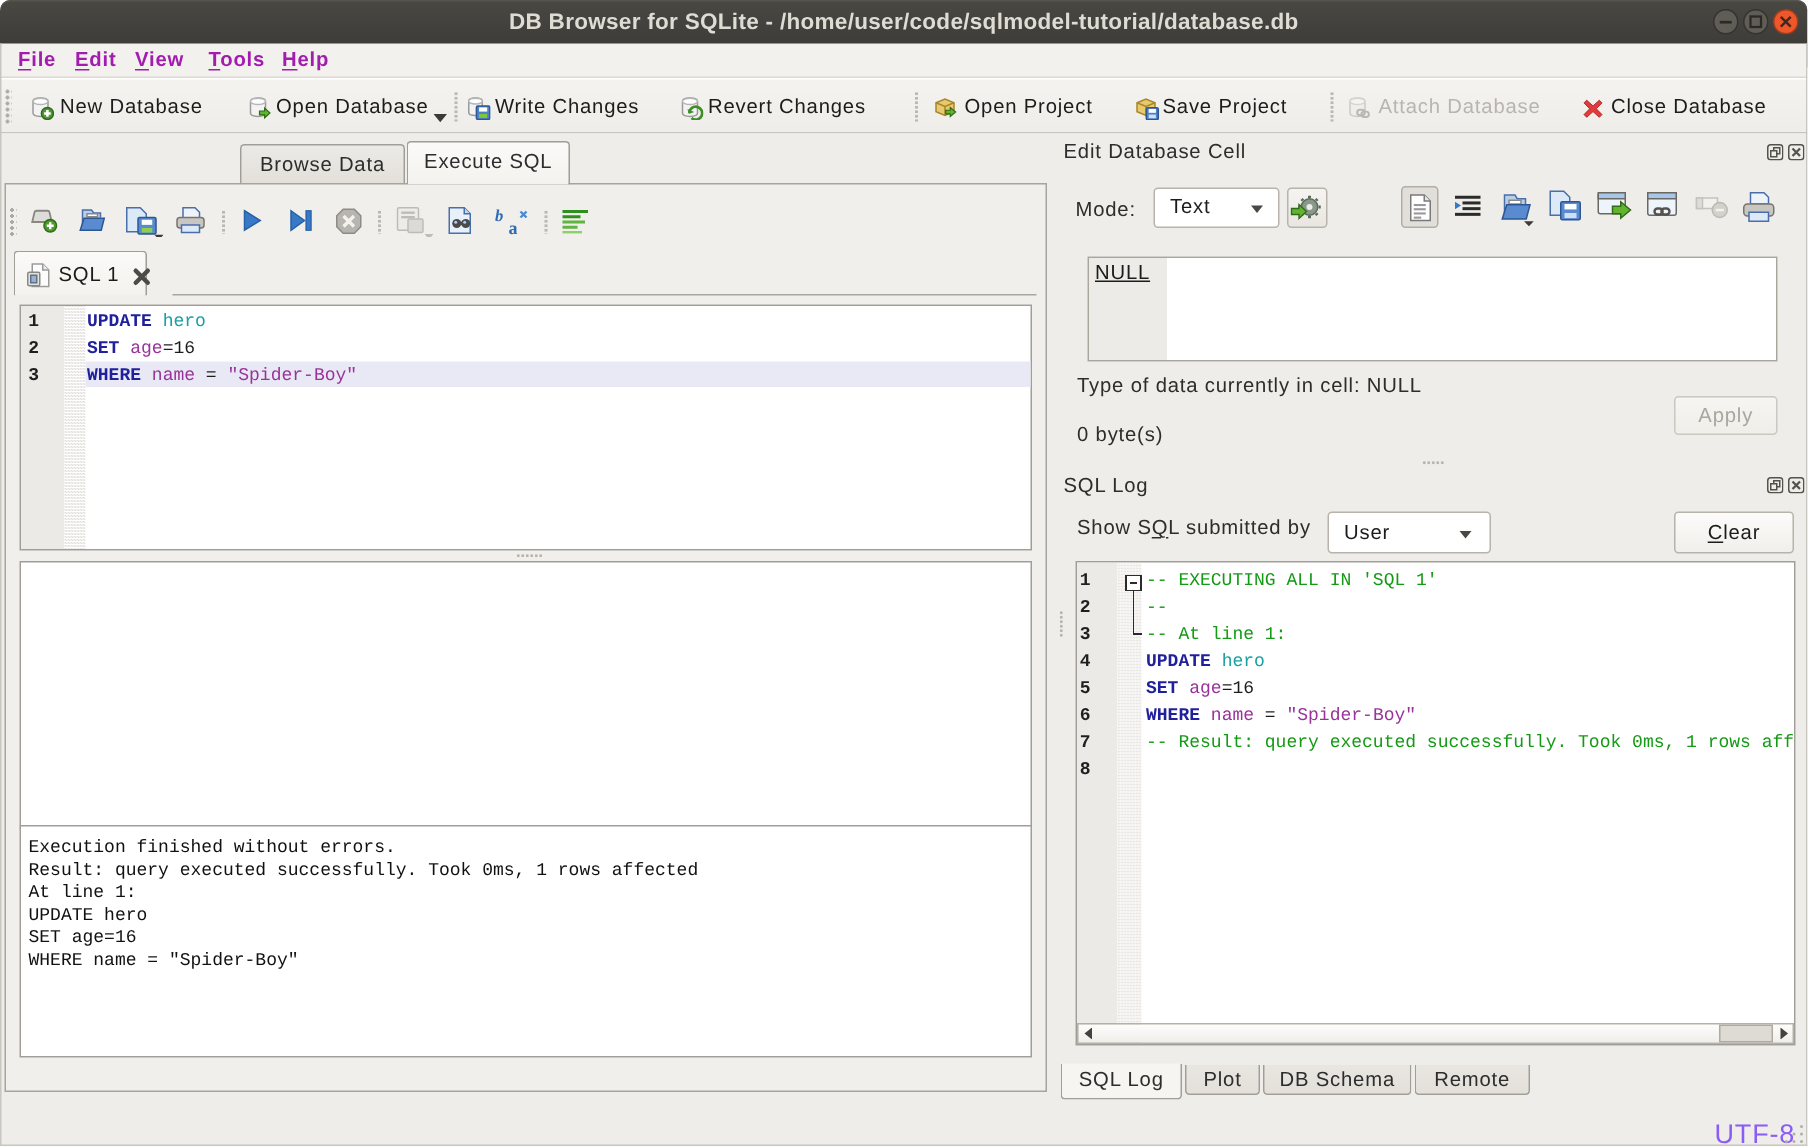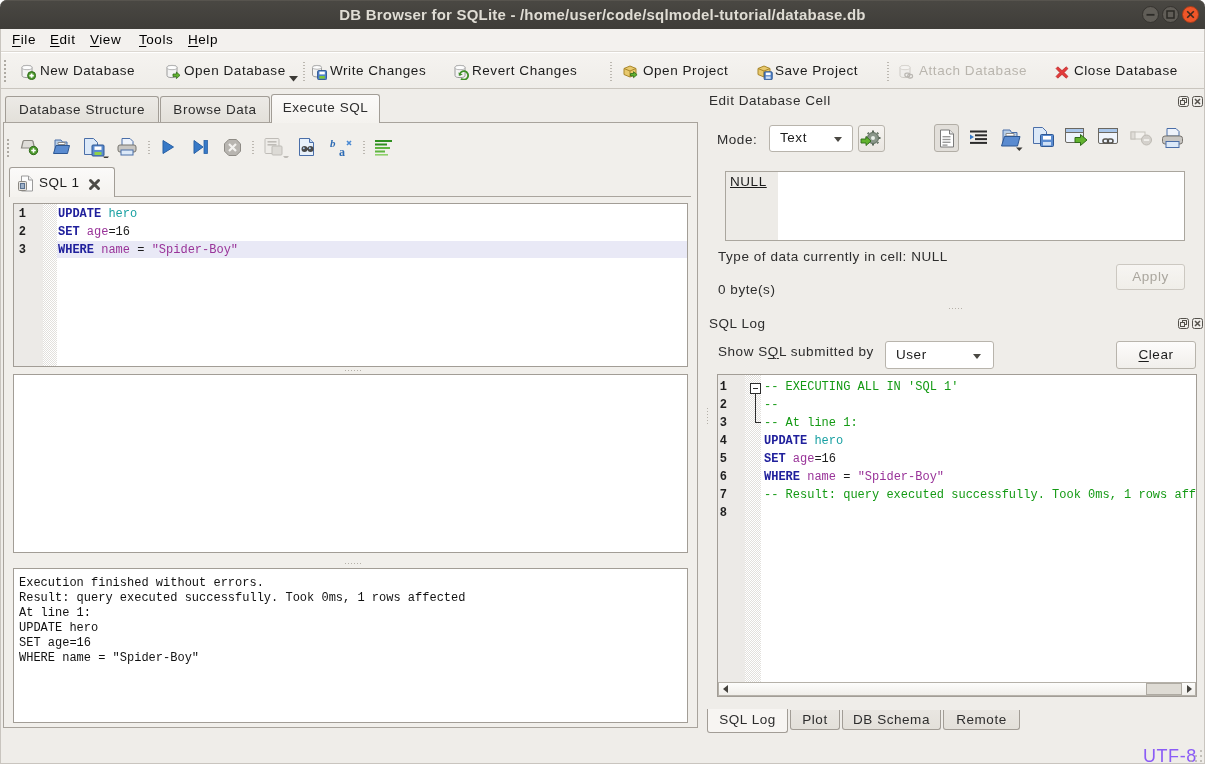--- a/index.html
+++ b/index.html
@@ -10,21 +10,21 @@
 
 #titlebar { position:absolute; left:0; top:0; width:1205px; height:45px;
   background:linear-gradient(#4a4843 0%, #403e3a 55%, #3a3833 100%);
   border-radius:7px 7px 0 0; box-shadow:inset 0 1px 0 #57544e; }
 #title-text { position:absolute; left:0; right:0; top:6px; text-align:center; color:#dfdcd4; font-weight:bold; font-size:15px; letter-spacing:0.2px; }
 .winbtn { position:absolute; top:6px; width:17px; height:17px; border-radius:50%; }
 .winbtn svg { position:absolute; left:0; top:0; }
 
 
 #menubar { position:absolute; left:0; top:29px; width:1205px; height:23px; background:#f3f1ee; border-bottom:1px solid #dcd8d2; }
-.menuitem { position:absolute; top:3px; color:#000000; font-size:13.5px; }
+.menuitem { position:absolute; top:3px; color:#a21caf; font-size:13.5px;font-weight:bold; }
 .mn { text-decoration:underline; text-underline-offset:2px; text-decoration-thickness:1px; }
 
 
 #toolbar { position:absolute; left:0; top:53px; width:1205px; height:36px; background:linear-gradient(#f5f3f0,#efede9); border-bottom:1px solid #c9c5be; }
 .tbitem { position:absolute; top:0; height:35px; display:flex; align-items:center; font-size:13.5px; color:#1c1c1c; }
 .tbitem.dis { color:#b9b5ae; }
 .handle-v { position:absolute; width:5px; background-image:radial-gradient(circle, #aeaaa3 1.1px, transparent 1.3px); background-size:4px 4px; }
 .sep-v { position:absolute; width:2px; background-image:radial-gradient(circle, #bcb8b1 0.9px, transparent 1.1px); background-size:2px 3px; }
 
 
@@ -168,21 +168,20 @@
   <div class="tbitem dis" style="left:919px;">Attach Database</div>
 
   <svg class="icon" style="left:1055px; top:13px;" width="14" height="13" viewBox="0 0 14 13">
     <path d="M1 2.6 L2.8 0.8 L7 4.6 L11.2 0.8 L13 2.6 L9.2 6.5 L13 10.4 L11.2 12.2 L7 8.4 L2.8 12.2 L1 10.4 L4.8 6.5 Z" fill="#e23b3b" stroke="#b02020" stroke-width="0.6"></path>
   </svg>
   <div class="tbitem" style="left:1074px;">Close Database</div>
 </div>
 
 <div id="main">
 
-  <div class="tab inactive" style="left:5px; width:154px;">Database Structure</div>
   <div class="tab inactive" style="left:160px; width:110px;">Browse Data</div>
   <div class="tab active" style="left:271px; width:109px;">Execute SQL</div>
 
   <div id="lpane"></div>
 
   <div class="handle-v" style="left:6px; top:49px; height:20px;"></div>
 
   <svg class="icon" style="left:19px; top:50px;" width="20" height="17" viewBox="0 0 20 17">
     <path d="M2.5 9 L4 2.5 Q4.2 1.5 5.5 1.5 L12.5 1.5 Q13.8 1.5 14 2.5 L15.5 9 Z" fill="#dedcd8" stroke="#8a8781" stroke-width="1.2"></path>
     <circle cx="14.5" cy="11.5" r="4.2" fill="#4e9a2e" stroke="#2f6b1a"></circle>
@@ -251,21 +250,21 @@
   <div class="sep-v" style="left:363px; top:51px; height:16px;"></div>
 
   <svg class="icon" style="left:374px; top:50px;" width="20" height="17" viewBox="0 0 20 17">
     <rect x="1" y="1" width="17" height="2" fill="#2f8f1f"></rect>
     <rect x="1" y="4.5" width="12" height="2" fill="#2f8f1f"></rect>
     <rect x="1" y="8" width="15" height="2" fill="#5fb53f"></rect>
     <rect x="1" y="11.5" width="10" height="2" fill="#5fb53f"></rect>
     <rect x="1" y="15" width="13" height="1.6" fill="#8ed06a"></rect>
   </svg>
 
-  <div class="abs" style="left:9px; top:78px; width:106px; height:30px; background:linear-gradient(#fbfaf9,#f4f2ee); border:1px solid #a29d96; border-bottom:none; border-radius:3px 3px 0 0; z-index:2;">
+  <div class="abs" style="left:9px; top:78px; width:89px; height:30px; background:linear-gradient(#fbfaf9,#f4f2ee); border:1px solid #a29d96; border-bottom:none; border-radius:3px 3px 0 0; z-index:2;">
     <svg class="abs" style="left:7px; top:7px;" width="17" height="18" viewBox="0 0 17 18">
       <path d="M4.5 1 h7 l4 4 v11 h-11 Z" fill="#fcfcfc" stroke="#9a9a9a"></path>
       <path d="M11.5 1 l0 4 4 0" fill="#eee" stroke="#9a9a9a"></path>
       <rect x="1.5" y="6.5" width="8" height="9" rx="1" fill="#e4e2df" stroke="#8a8781"></rect>
       <rect x="3.5" y="8.5" width="4" height="5" fill="#9db0c8" stroke="#5a7290"></rect>
     </svg>
     <span class="abs" style="left:29px; top:7px; font-size:13.5px;">SQL 1</span>
     <svg class="abs" style="left:78px; top:10px;" width="13" height="13" viewBox="0 0 13 13">
         <path d="M2.5 2.5 L10.5 10.5 M10.5 2.5 L2.5 10.5" stroke="#4d4b47" stroke-width="3" stroke-linecap="round"></path>
       </svg>
@@ -284,21 +283,21 @@
     <div class="cline codefont" style="left:44px; top:21px;"><span class="kw">SET</span> <span class="idf">age</span>=16</div>
     <div class="cline codefont" style="left:44px; top:39px;"><span class="kw">WHERE</span> <span class="idf">name</span> = <span class="str">"Spider-Boy"</span></div>
   </div>
 
   <div class="abs" style="left:344px; top:280px; width:18px; height:3px; background-image:radial-gradient(circle,#b5b1a9 0.8px,transparent 1px); background-size:3px 3px;"></div>
 
   <div class="editor-frame" style="left:13px; top:285px; width:675px; height:179px; background:#fff;"></div>
 
   <div class="abs" style="left:344px; top:473px; width:18px; height:3px; background-image:radial-gradient(circle,#b5b1a9 0.8px,transparent 1px); background-size:3px 3px;"></div>
 
-  <div class="editor-frame codefont" style="left:13px; top:479px; width:675px; height:155px; color:#111;">
+  <div class="editor-frame codefont" style="left:13px; top:461px; width:675px; height:155px; color:#111;">
     <div class="cline" style="left:5px; top:7px;">Execution finished without errors.</div>
     <div class="cline" style="left:5px; top:22px;">Result: query executed successfully. Took 0ms, 1 rows affected</div>
     <div class="cline" style="left:5px; top:37px;">At line 1:</div>
     <div class="cline" style="left:5px; top:52px;">UPDATE hero</div>
     <div class="cline" style="left:5px; top:67px;">SET age=16</div>
     <div class="cline" style="left:5px; top:82px;">WHERE name = "Spider-Boy"</div>
   </div>
 
   <div class="abs" style="left:706px; top:318px; width:3px; height:18px; background-image:radial-gradient(circle,#b5b1a9 0.8px,transparent 1px); background-size:3px 3px;"></div>
 

